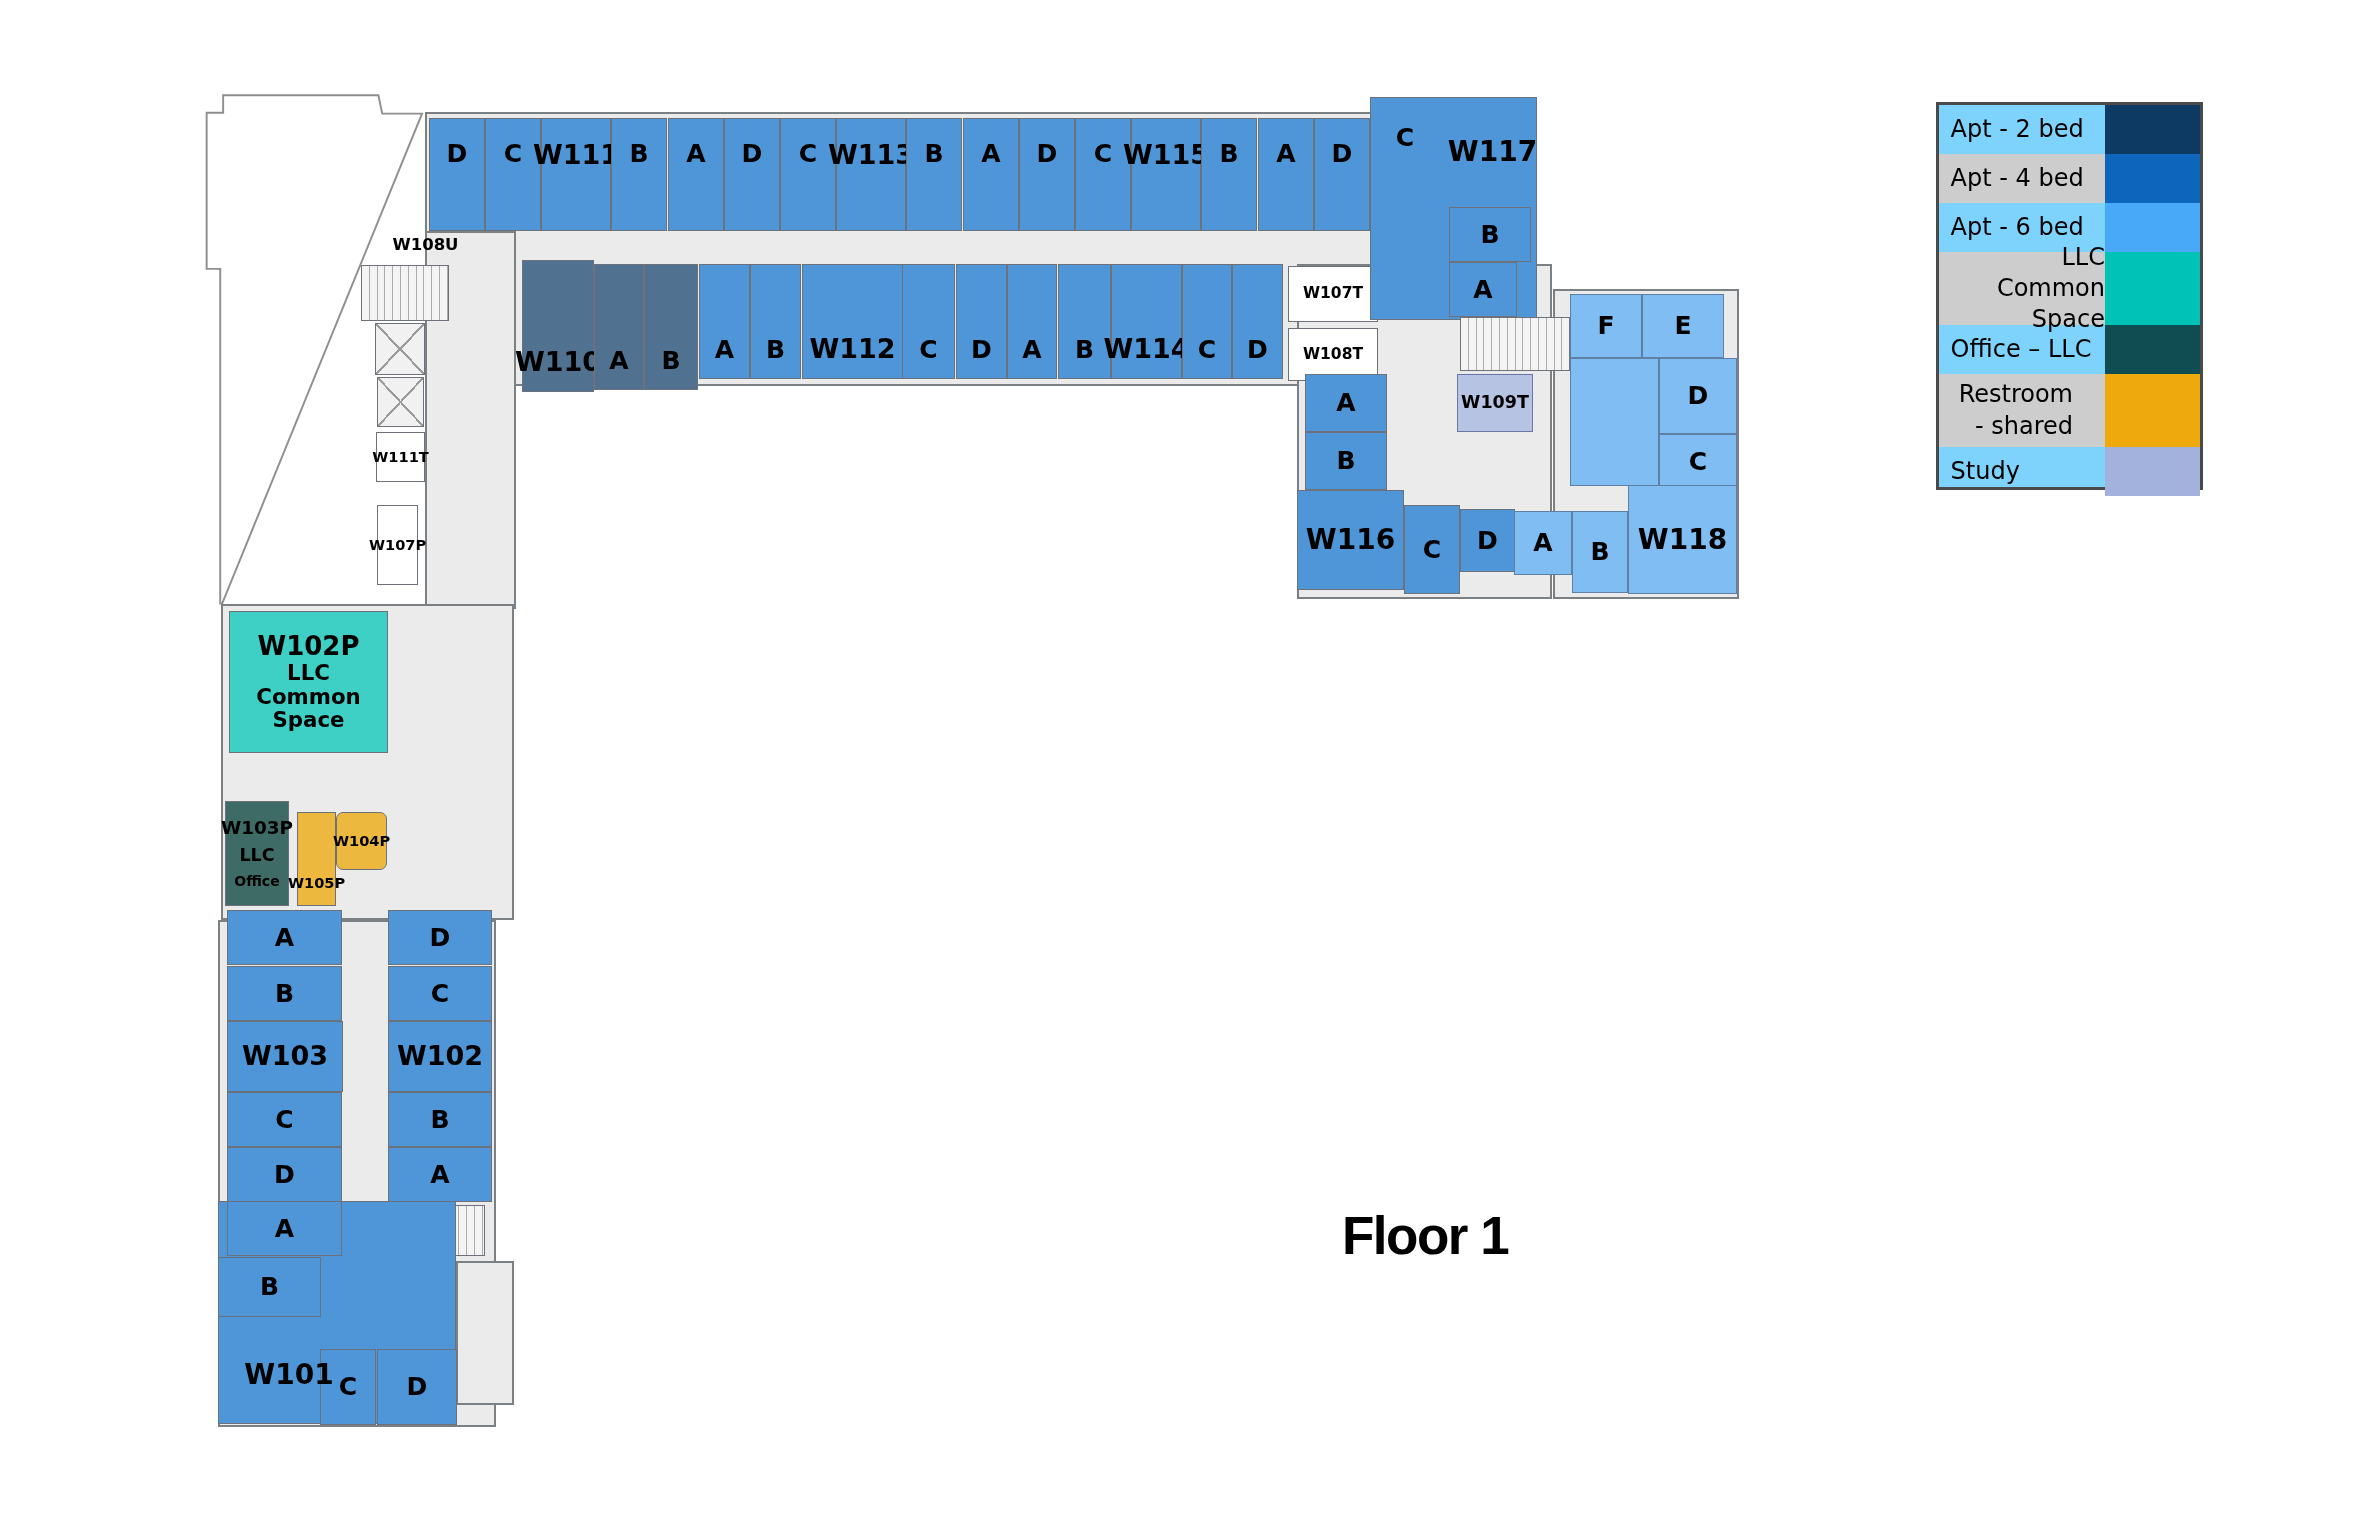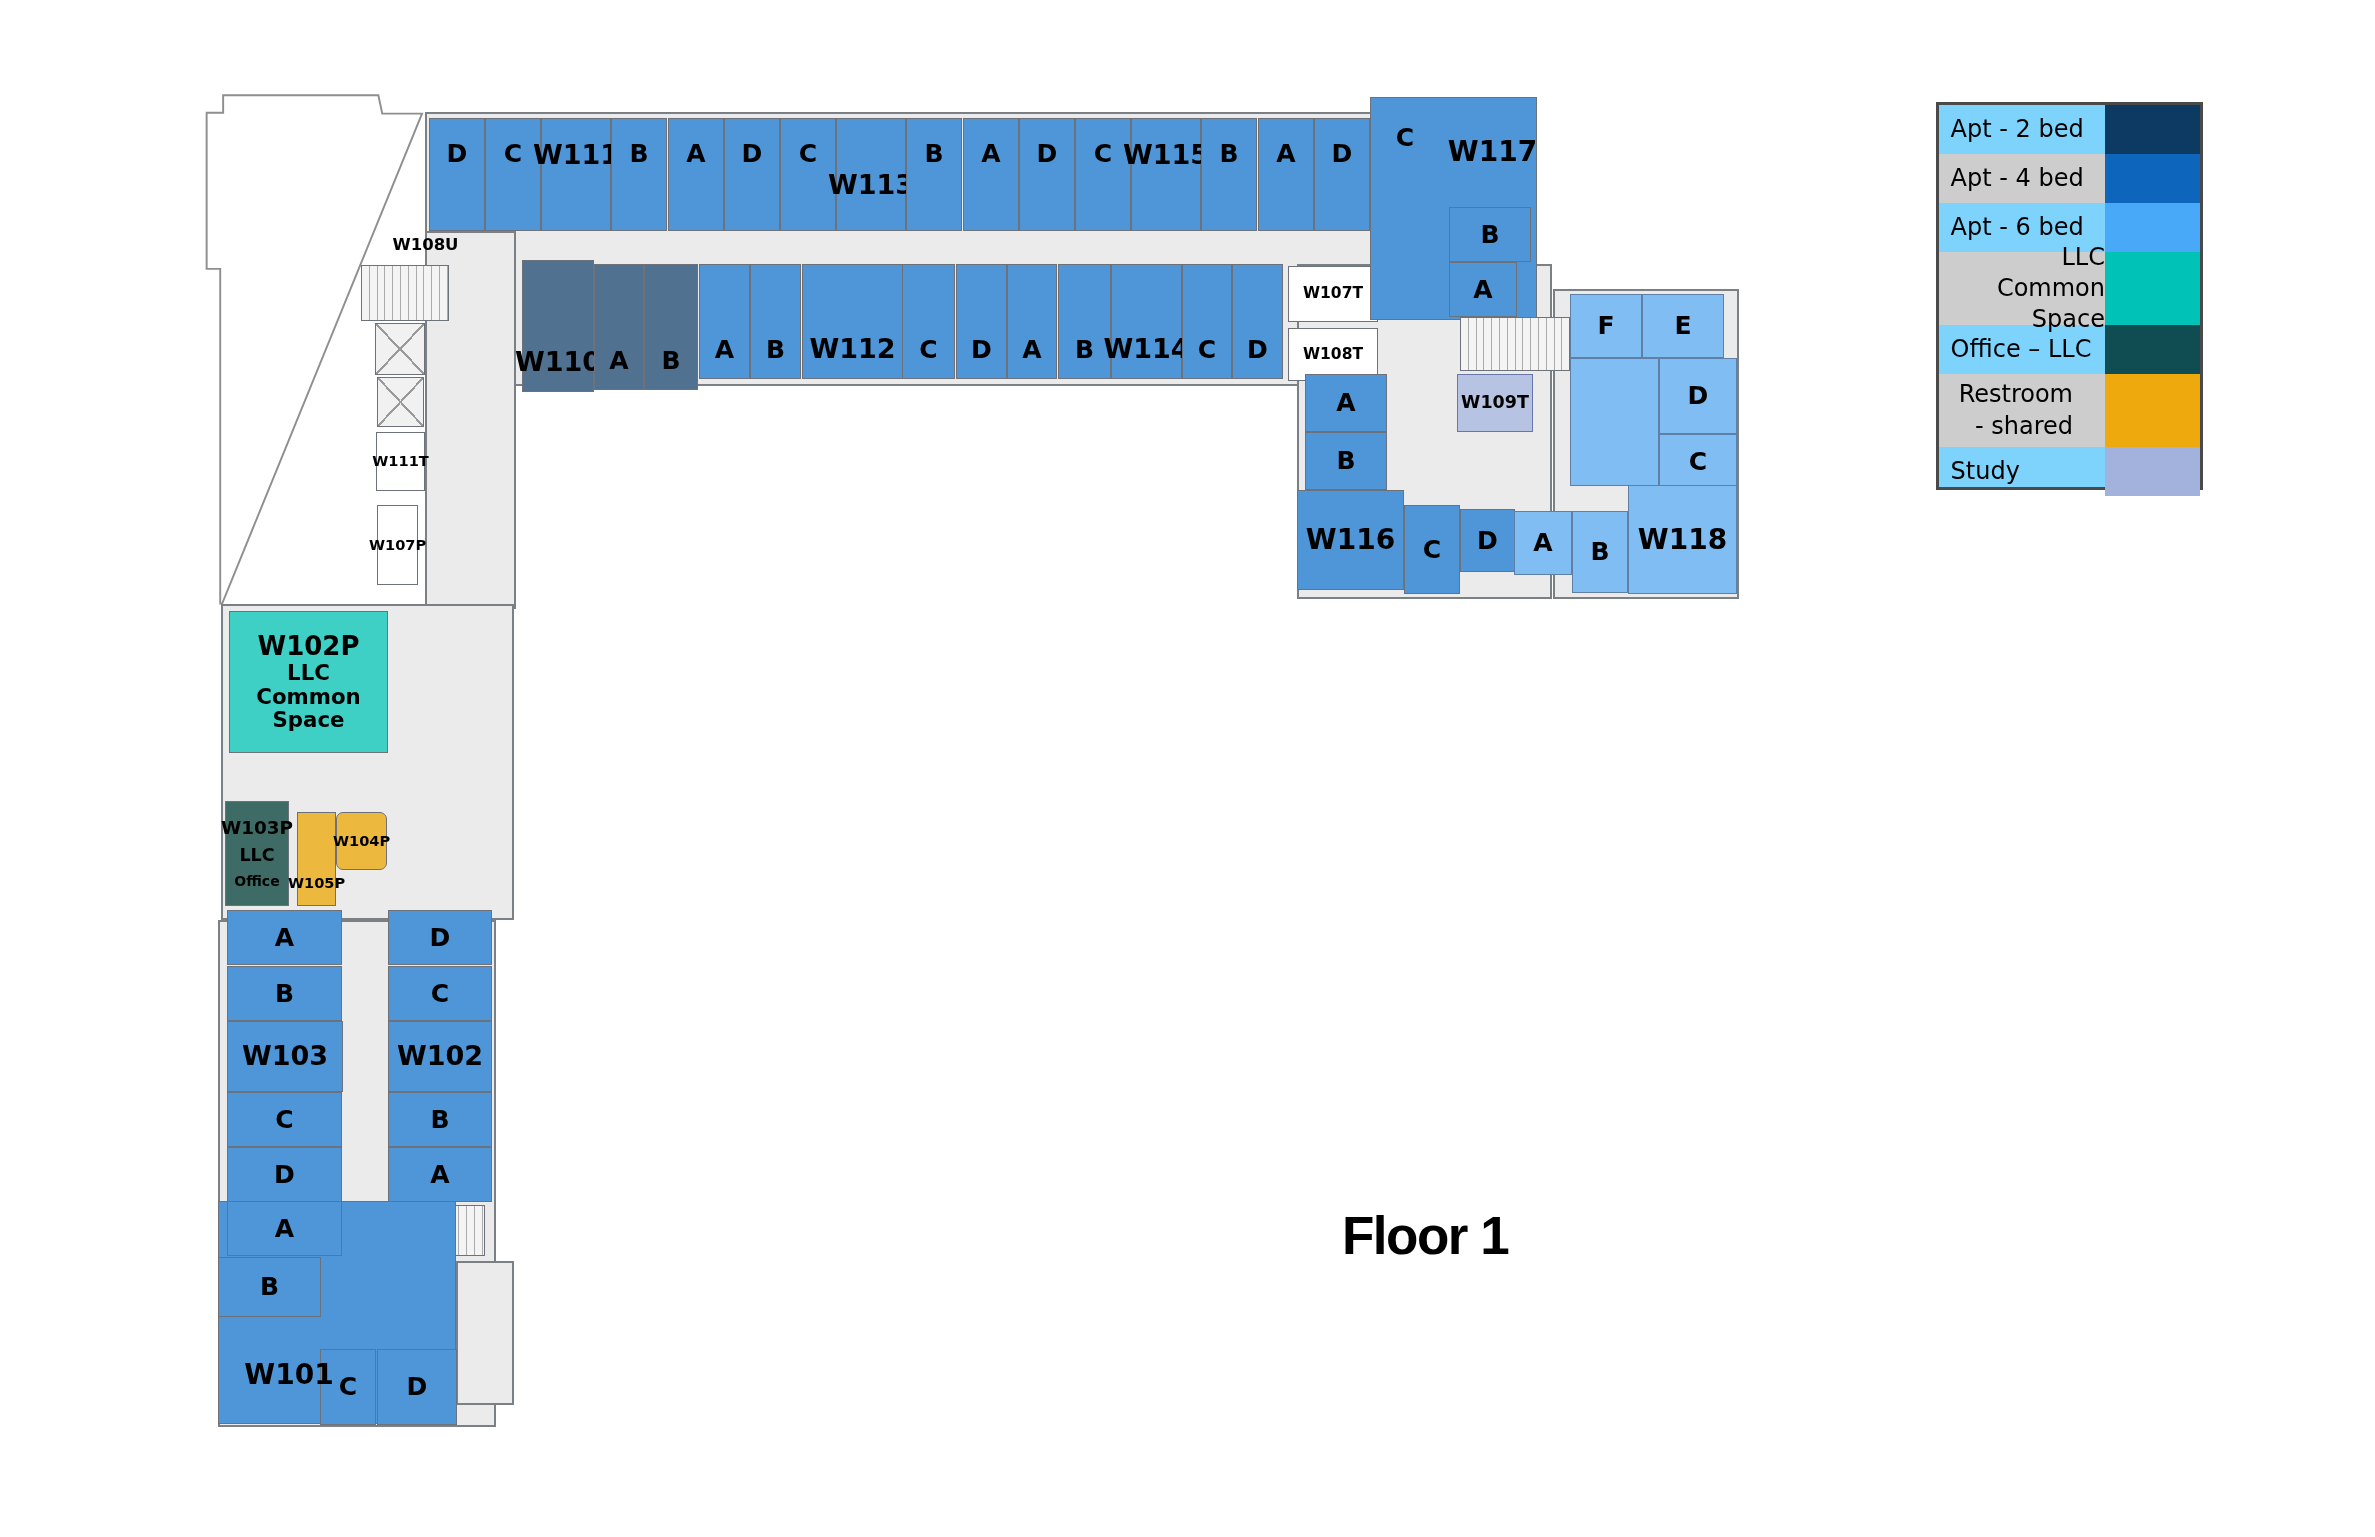--- a/index.html
+++ b/index.html
@@ -70,21 +70,21 @@
       </div>
       <div class="room apt4 band-r1" style="left: 668px; top: 118px; width: 56px; height: 113px; font-size: 25px;">
         <div class="nowrap">A</div>
       </div>
       <div class="room apt4 band-r1" style="left: 724px; top: 118px; width: 56px; height: 113px; font-size: 25px;">
         <div class="nowrap">D</div>
       </div>
       <div class="room apt4 band-r1" style="left: 780px; top: 118px; width: 56px; height: 113px; font-size: 25px;">
         <div class="nowrap">C</div>
       </div>
-      <div class="room apt4 band-r1" style="left: 836px; top: 118px; width: 70px; height: 113px; font-size: 27px; justify-content: center;">
+      <div class="room apt4 band-r1" style="left: 836px; top: 118px; width: 70px; height: 113px; font-size: 27px;">
         <div class="nowrap">W113</div>
       </div>
       <div class="room apt4 band-r1" style="left: 906px; top: 118px; width: 56px; height: 113px; font-size: 25px;">
         <div class="nowrap">B</div>
       </div>
       <div class="room apt4 band-r1" style="left: 963px; top: 118px; width: 56px; height: 113px; font-size: 25px;">
         <div class="nowrap">A</div>
       </div>
       <div class="room apt4 band-r1" style="left: 1019px; top: 118px; width: 56px; height: 113px; font-size: 25px;">
         <div class="nowrap">D</div>
@@ -152,21 +152,21 @@
       <div class="room apt4" style="left: 1370px; top: 97px; width: 167px; height: 223px; font-size: 25px;"></div>
       <div class="room apt4" style="left: 1449px; top: 207px; width: 82px; height: 55px; font-size: 25px;">
         <div class="nowrap">B</div>
       </div>
       <div class="room apt4" style="left: 1449px; top: 262px; width: 68px; height: 55px; font-size: 25px;">
         <div class="nowrap">A</div>
       </div>
       <div class="room stairs" style="left: 361px; top: 265px; width: 88px; height: 56px; font-size: 13.6px;"></div>
       <div class="room elev" style="left: 375px; top: 323px; width: 50px; height: 52px; font-size: 13.6px;"></div>
       <div class="room elev" style="left: 377px; top: 377px; width: 47px; height: 50px; font-size: 13.6px;"></div>
-      <div class="room white" style="left: 376px; top: 432px; width: 49px; height: 59px; font-size: 14.6px;">
+      <div class="room white" style="left: 376px; top: 432px; width: 49px; height: 50px; font-size: 14.6px;">
         <div class="nowrap">W111T</div>
       </div>
       <div class="room white" style="left: 377px; top: 505px; width: 41px; height: 80px; font-size: 14.6px;">
         <div class="nowrap">W107P</div>
       </div>
       <div class="room apt4" style="left: 1305px; top: 374px; width: 82px; height: 58px; font-size: 25px;">
         <div class="nowrap">A</div>
       </div>
       <div class="room apt4" style="left: 1305px; top: 432px; width: 82px; height: 58px; font-size: 25px;">
         <div class="nowrap">B</div>

